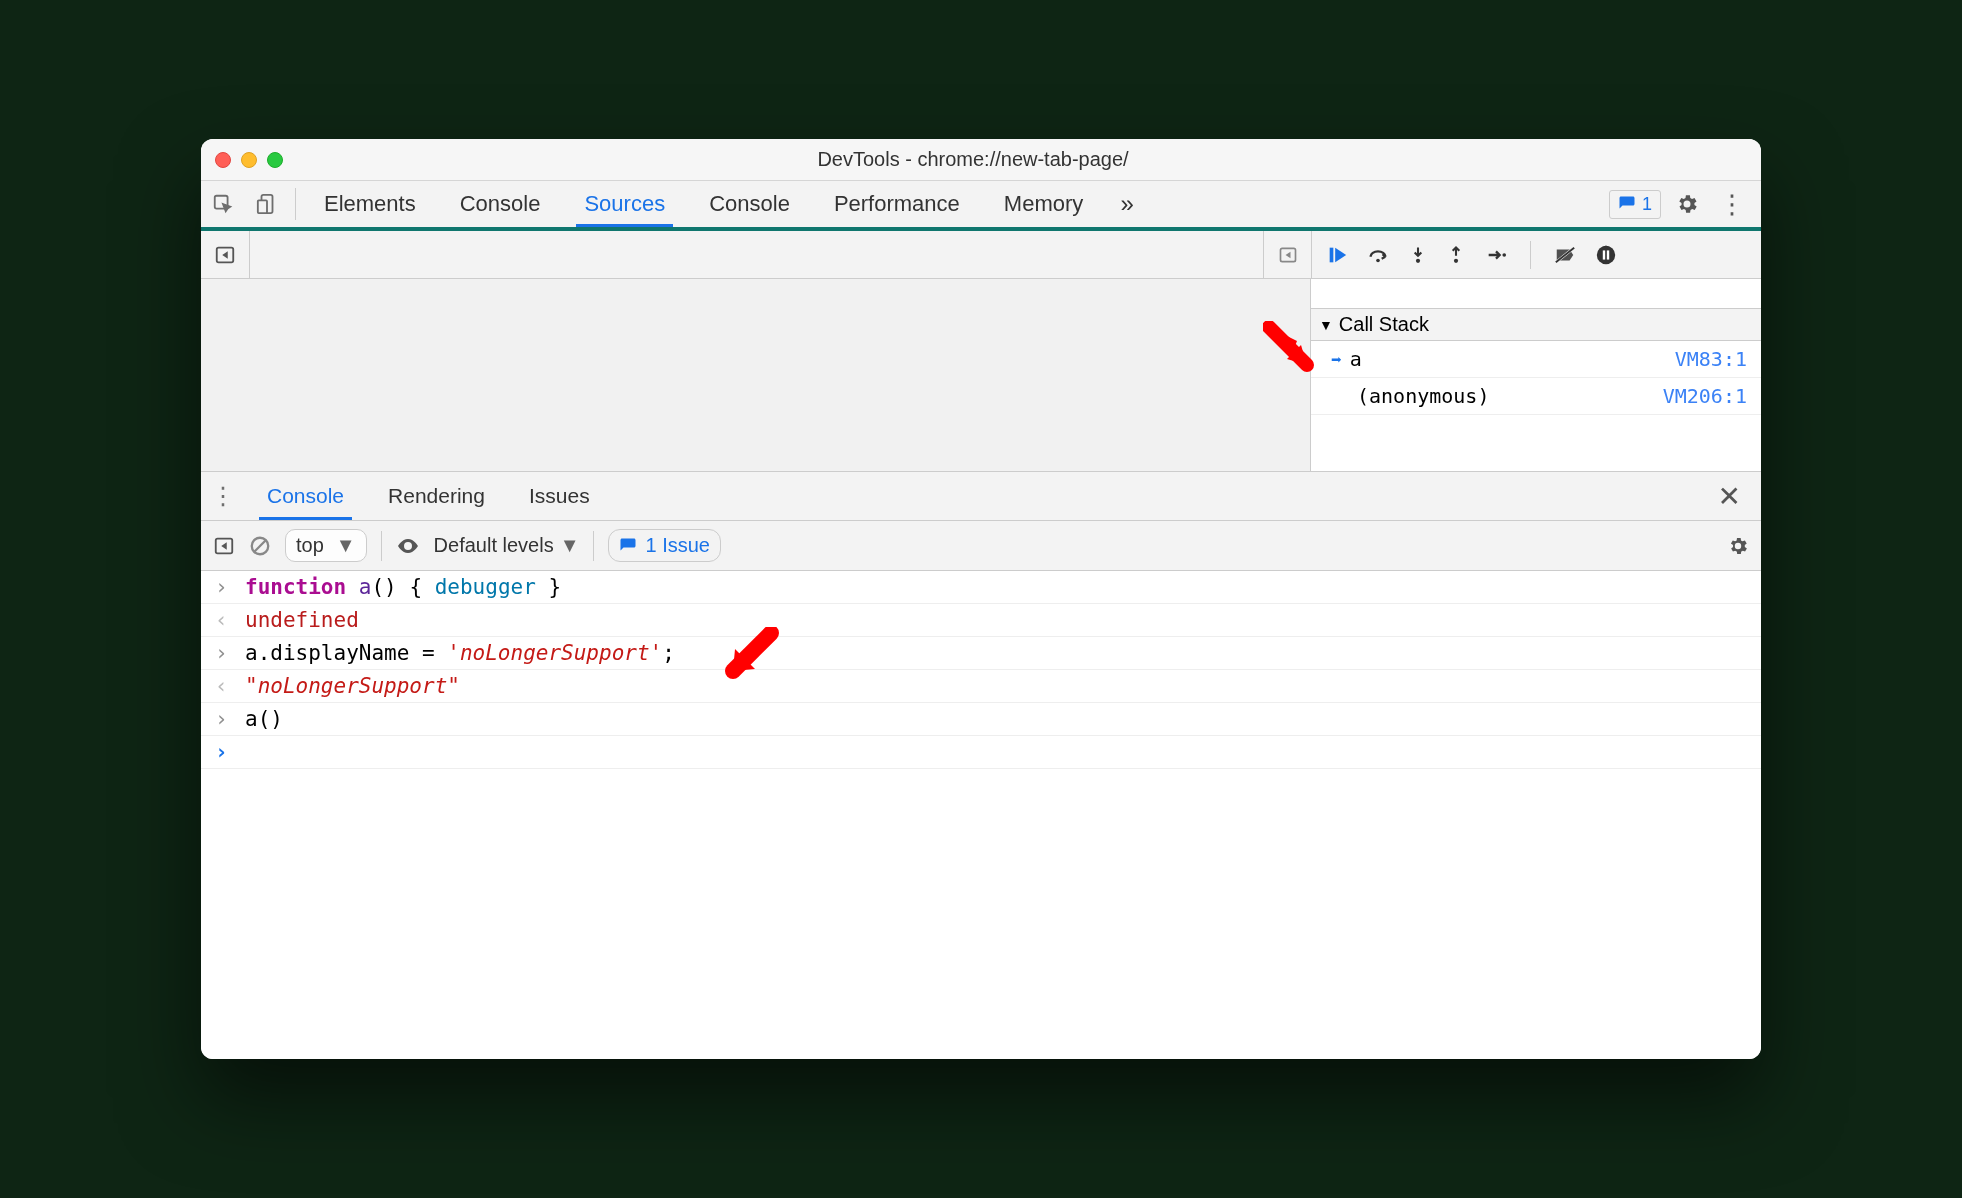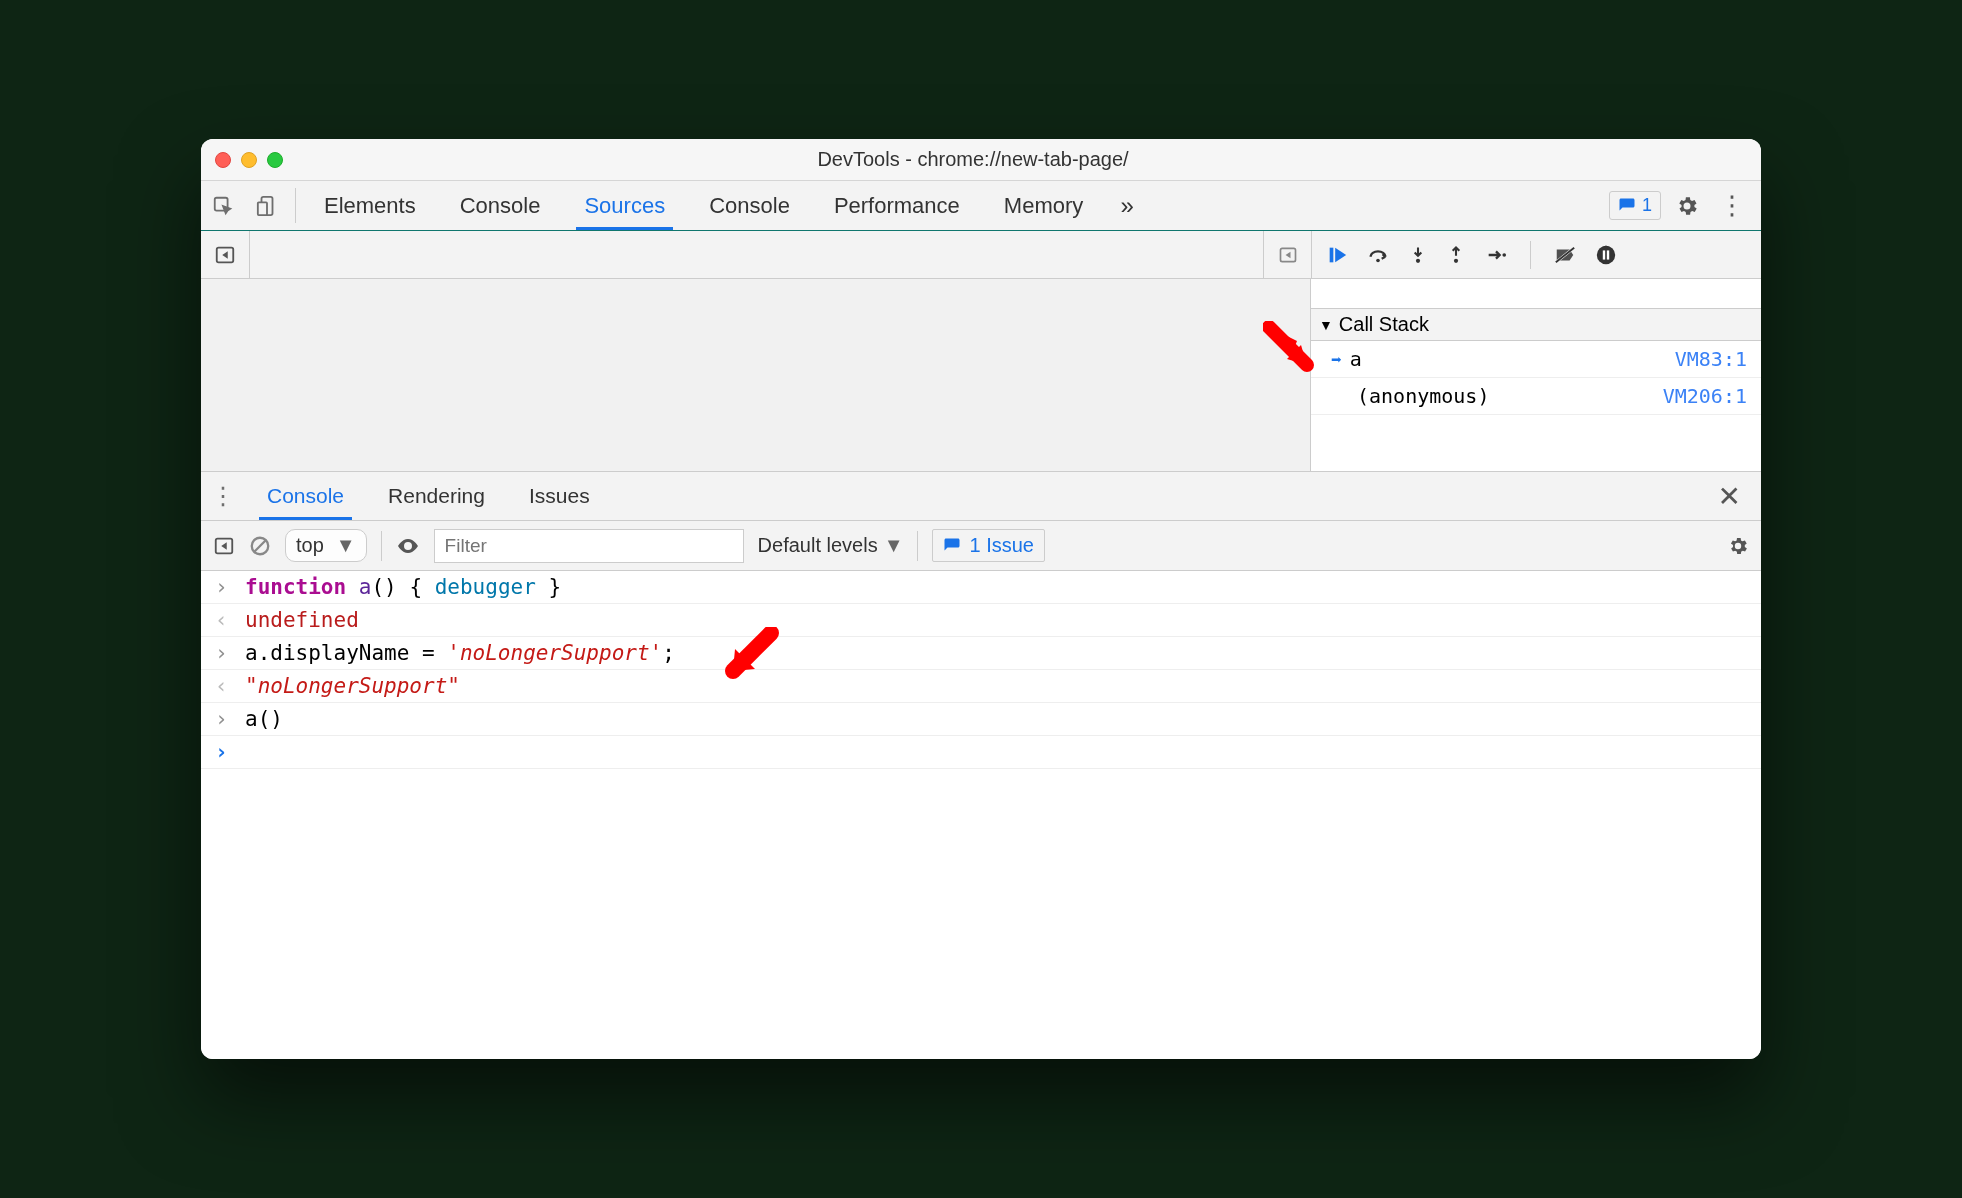--- a/index.html
+++ b/index.html
@@ -35,21 +35,21 @@
   .traffic { display: flex; gap: 10px; padding-left: 14px; }
   .dot { width: 16px; height: 16px; border-radius: 50%; }
   .dot.red { background: #ff5f57; border: 1px solid #e24640; }
   .dot.yellow { background: #ffbd2e; border: 1px solid #dfa123; }
   .dot.green { background: #28c940; border: 1px solid #1dad2b; }
   .title { position: absolute; left: 0; right: 16px; text-align: center; font-size: 20px; color: #333; }
   
   .tabbar {
     height: 50px;
     background: #f3f3f3;
-    border-bottom: 1px solid #0f766e;
+    border-bottom: 4px solid #0f766e;
     display: flex;
     align-items: stretch;
   }
   .tabbar .iconbtn {
     width: 44px;
     display: flex;
     align-items: center;
     justify-content: center;
     color: #6e6e6e;
   }
@@ -132,21 +132,21 @@
   .console-toolbar .ctx {
     display:flex; align-items:center; gap:12px; border:1px solid #ccc; background:#fdfdfd;
     padding:4px 10px; border-radius:10px;
   }
   .console-toolbar .sep { width:1px; height:30px; background:#ccc; }
   .console-toolbar input {
     border:1px solid #ccc; height:34px; padding:0 10px; font-size:19px; width:310px;
   }
   .console-toolbar .levels { display:flex; align-items:center; gap:6px; }
   .console-toolbar .issuebtn {
-    display:flex; align-items:center; gap:8px; border:1px solid #ccc; padding:4px 10px; border-radius:2px;
+    display:flex; align-items:center; gap:8px; border:1px solid #ccc; padding:4px 10px; border-radius:12px;
     color:#1a73e8;
   }
   .console-toolbar .gear { margin-left:auto; color:#555; }
   
   .console {
     flex:1; background:#fff; font-family: ui-monospace, Menlo, monospace; font-size:21px;
     overflow:auto;
   }
   .log-row {
     display:flex; gap:10px; padding:4px 14px; border-bottom:1px solid #eee;
@@ -345,21 +345,20 @@
     <div class="ctx">
       <span>top</span>
       <span style="color:#666">▼</span>
     </div>
     <div class="sep"></div>
     <span>
       <svg width="24" height="24" viewBox="0 0 24 24" fill="#555">
           <path d="M12 5C6 5 2 12 2 12s4 7 10 7 10-7 10-7-4-7-10-7zm0 11a4 4 0 110-8 4 4 0 010 8z"></path>
         </svg>
     </span>
-    <input placeholder="Filter" style="">
     <div class="levels">
       <span>Default levels</span>
       <span style="color:#666">▼</span>
     </div>
     <div class="sep"></div>
     <div class="issuebtn">
       <svg width="18" height="18" viewBox="0 0 24 24" fill="#1a73e8">
           <path d="M20 2H4c-1.1 0-2 .9-2 2v14l4-4h14c1.1 0 2-.9 2-2V4c0-1.1-.9-2-2-2z"></path>
         </svg>
       <span>1 Issue</span>

